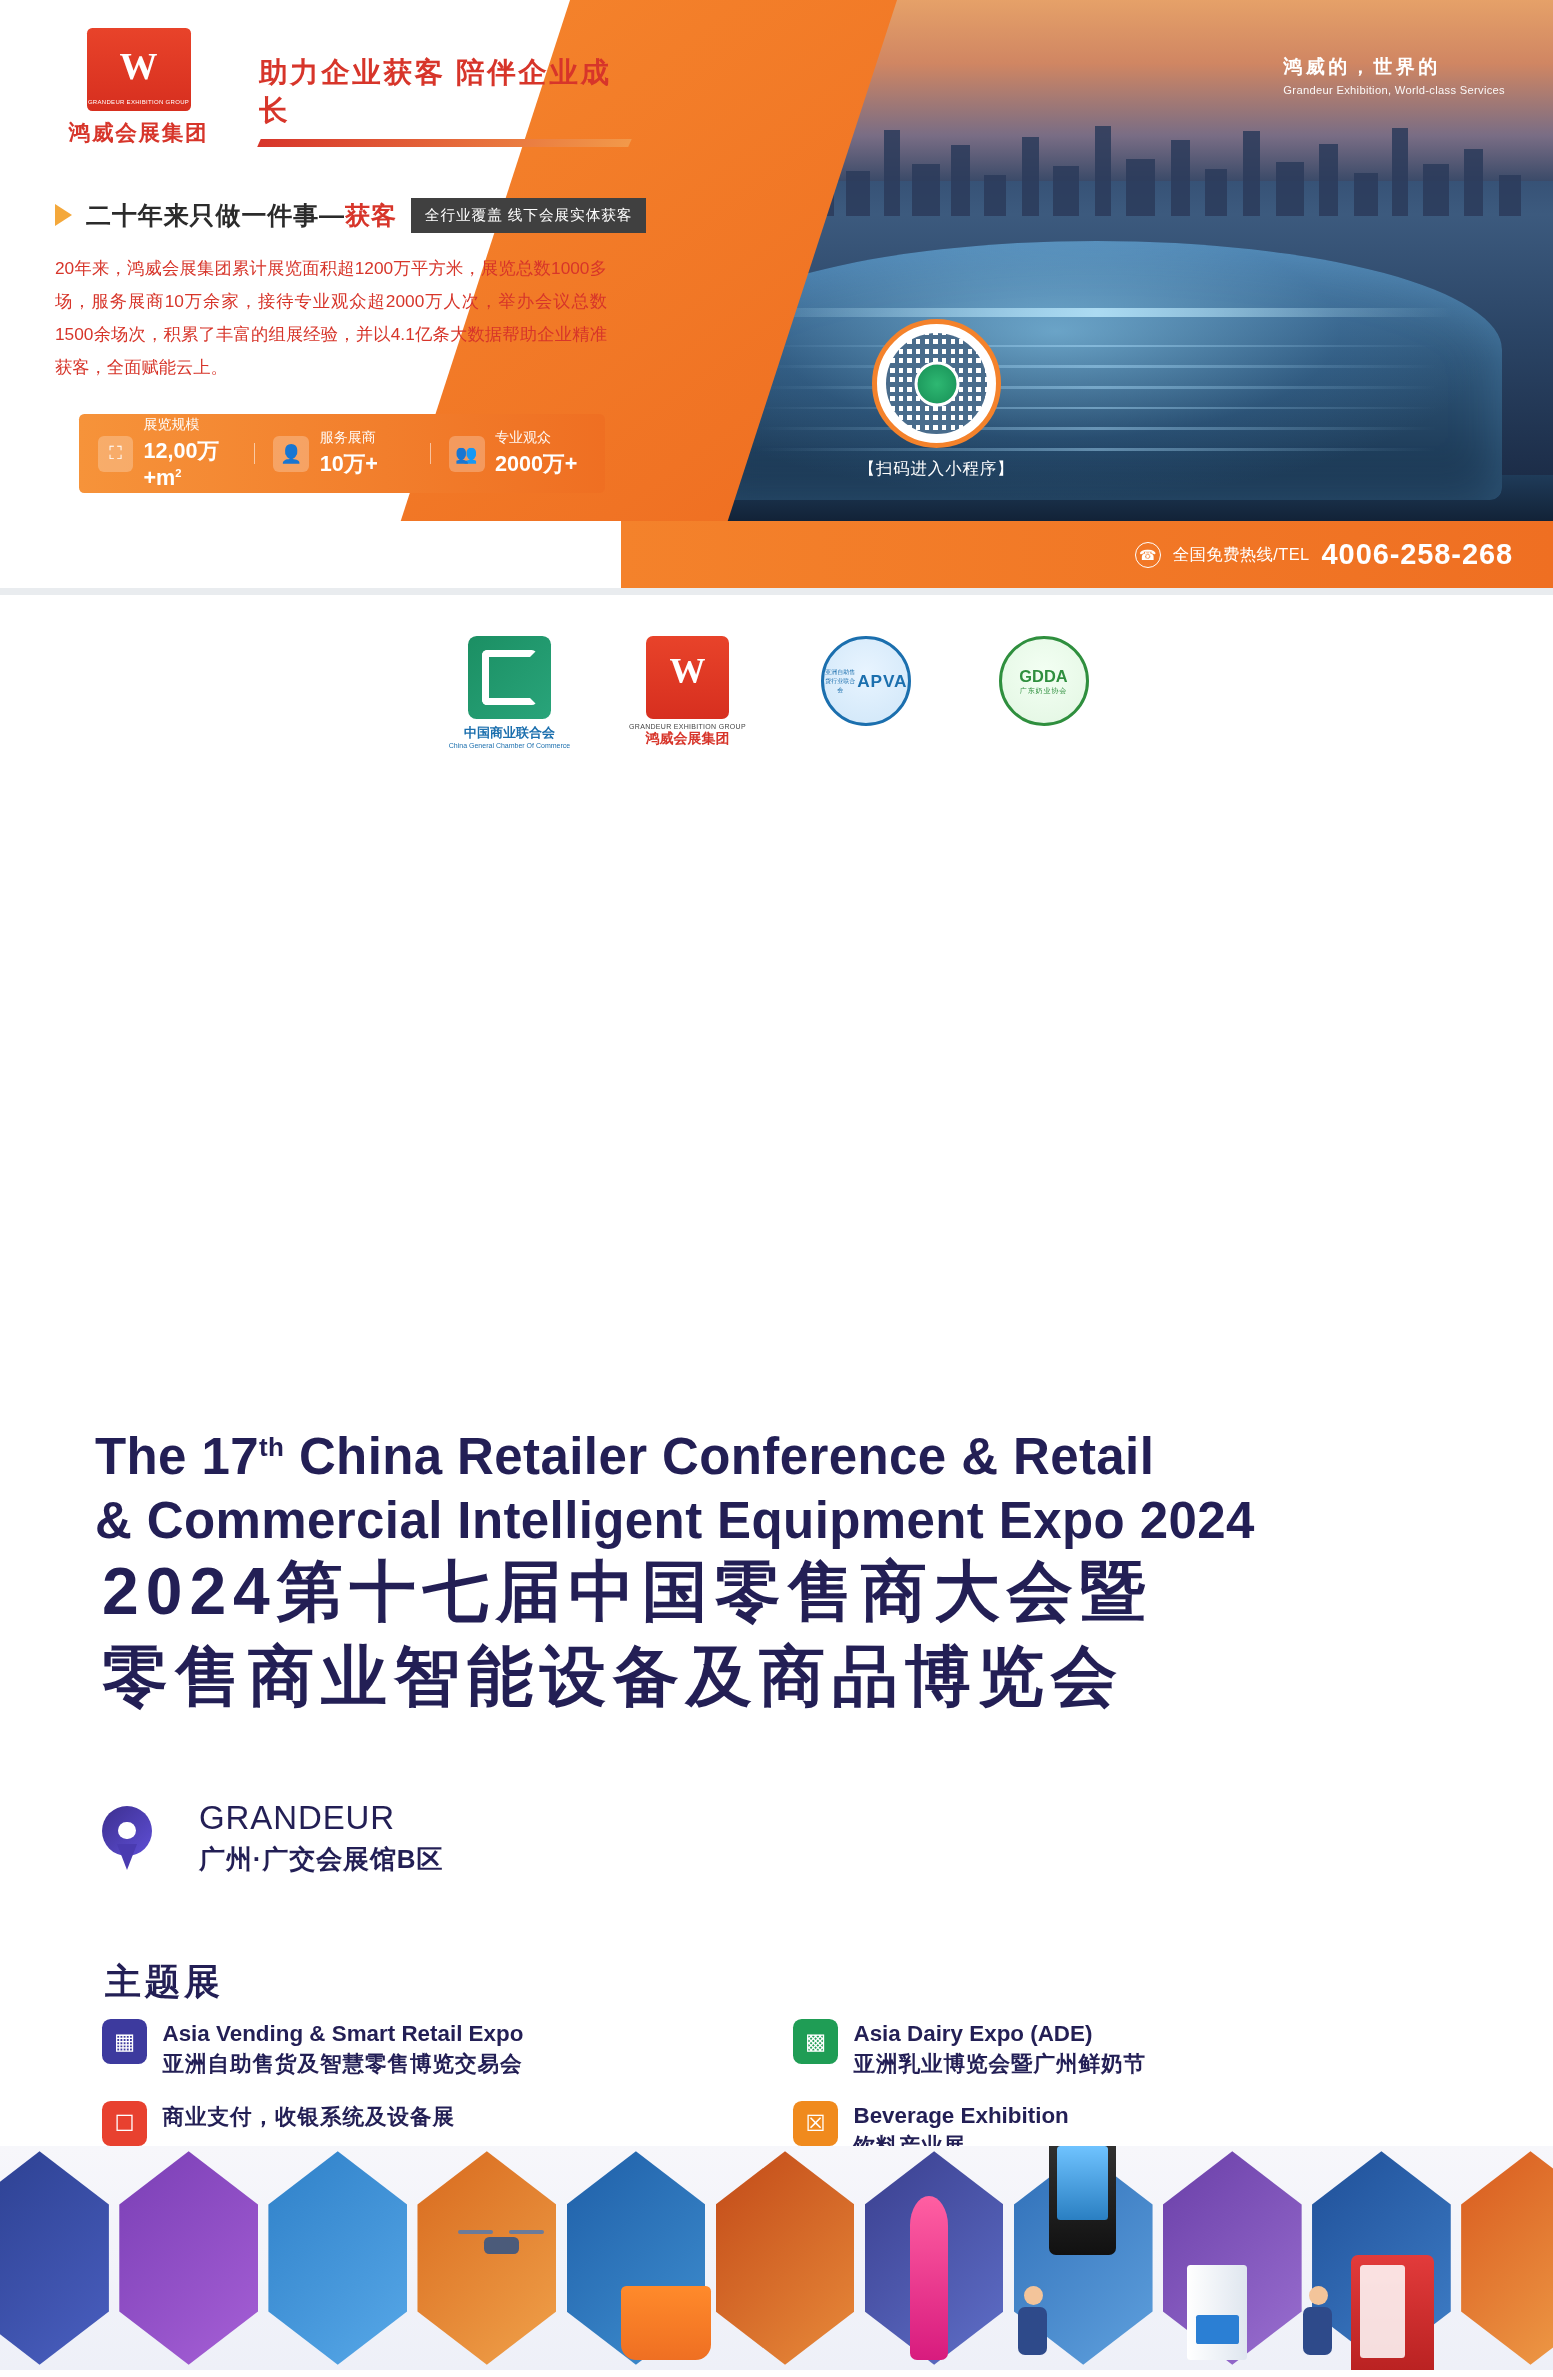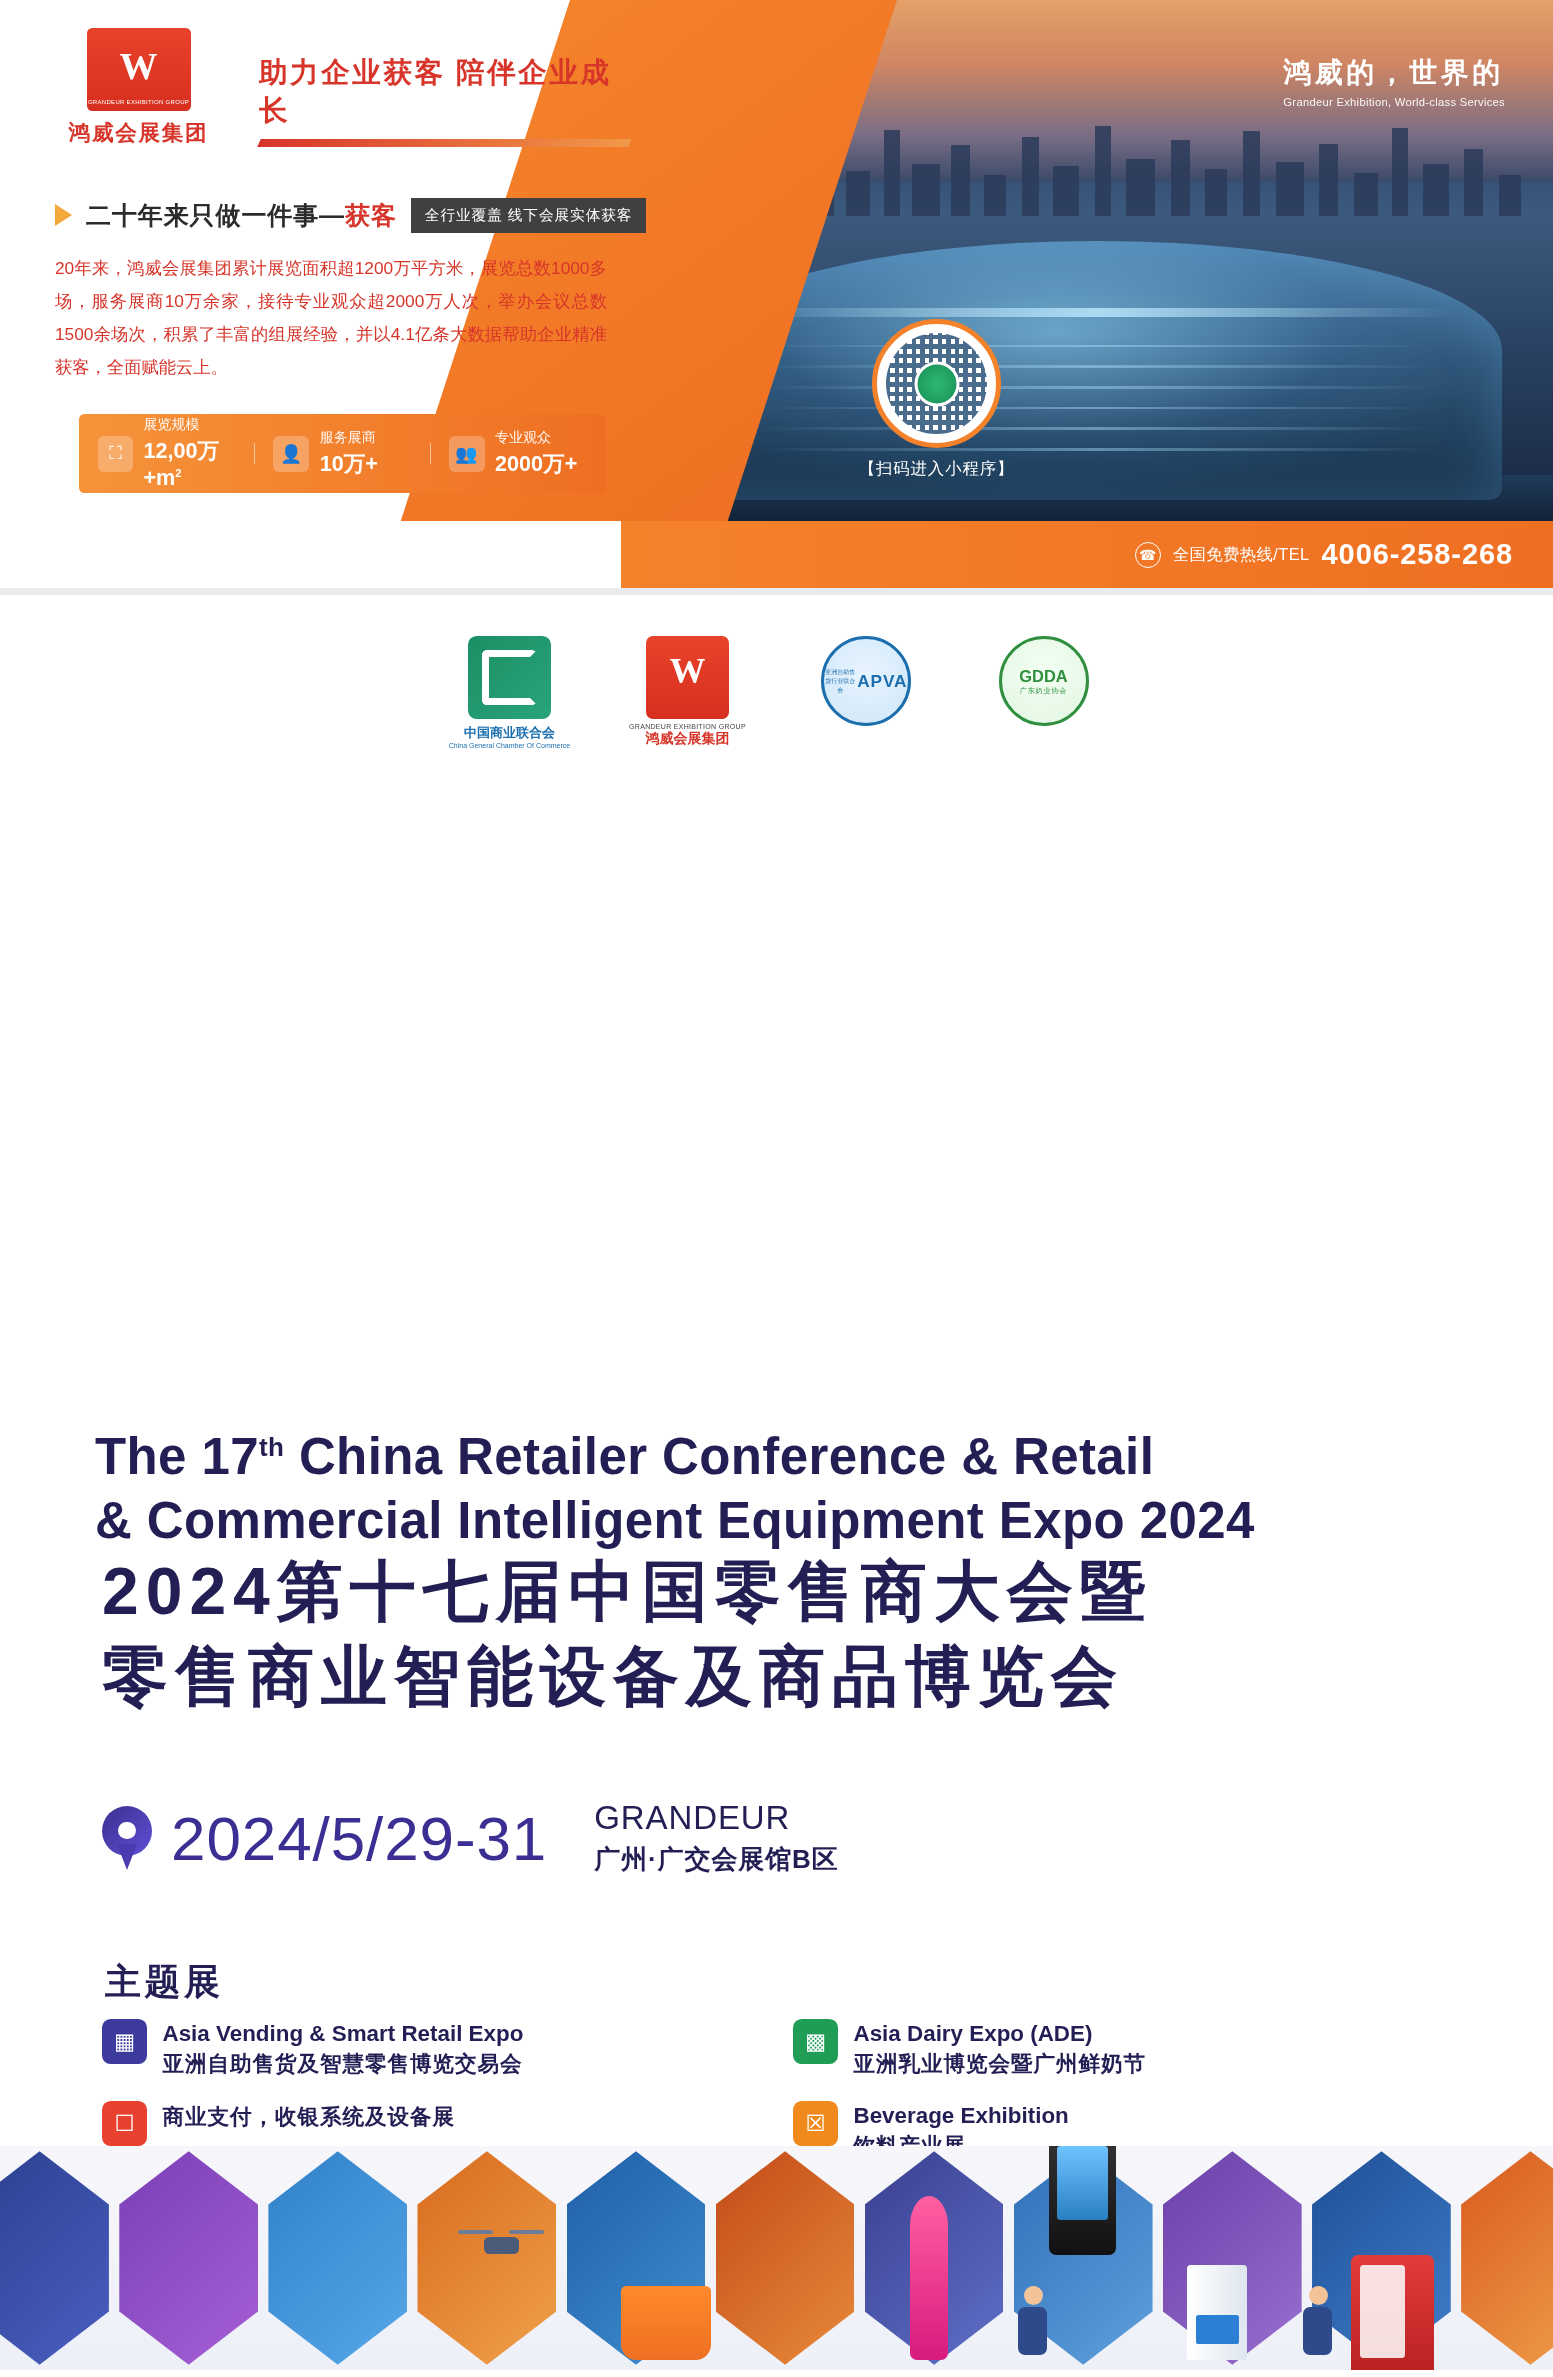--- a/index.html
+++ b/index.html
@@ -98,21 +98,21 @@
   .phone-ico {
     width: 26px; height: 26px; border-radius: 50%;
     border: 1.7px solid #fff; display: flex; align-items: center; justify-content: center;
     font-size: 14px;
   }
 
   
   .wedge-slogan {
     position: absolute; right: 48px; top: 54px; text-align: left; color: #fff; z-index: 5;
   }
-  .wedge-slogan .cn { font-size: 28px; letter-spacing: 3.5px; font-weight: bold; }
+  .wedge-slogan .cn { font-size: 19px; letter-spacing: 3.5px; font-weight: bold; }
   .wedge-slogan .en { font-size: 11.2px; letter-spacing: 0.3px; margin-top: 3.5px; opacity: .95; }
 
   
   .brand {
     position: absolute; left: 48px; top: 28px; width: 181px; text-align: center;
   }
   .brand-mark {
     width: 104px; height: 83px; margin: 0 auto;
     background: linear-gradient(to bottom, #e8432a, #d72f1f);
     border-radius: 5.2px;
@@ -543,21 +543,20 @@
     <div class="title-cn">
       <div>2024第十七届中国零售商大会暨</div>
       <div>零售商业智能设备及商品博览会</div>
     </div>
 
     <div class="date-row">
       <div class="pin">
         <div class="body"></div>
         <div class="dot"></div>
       </div>
-      <div class="date-txt">2024/5/29-31</div>
       <div class="city">
         <div class="en">GRANDEUR</div>
         <div class="cn">广州·广交会展馆B区</div>
       </div>
     </div>
 
     <div class="section-title">主题展</div>
 
     <div class="themes">
       <div class="col">

